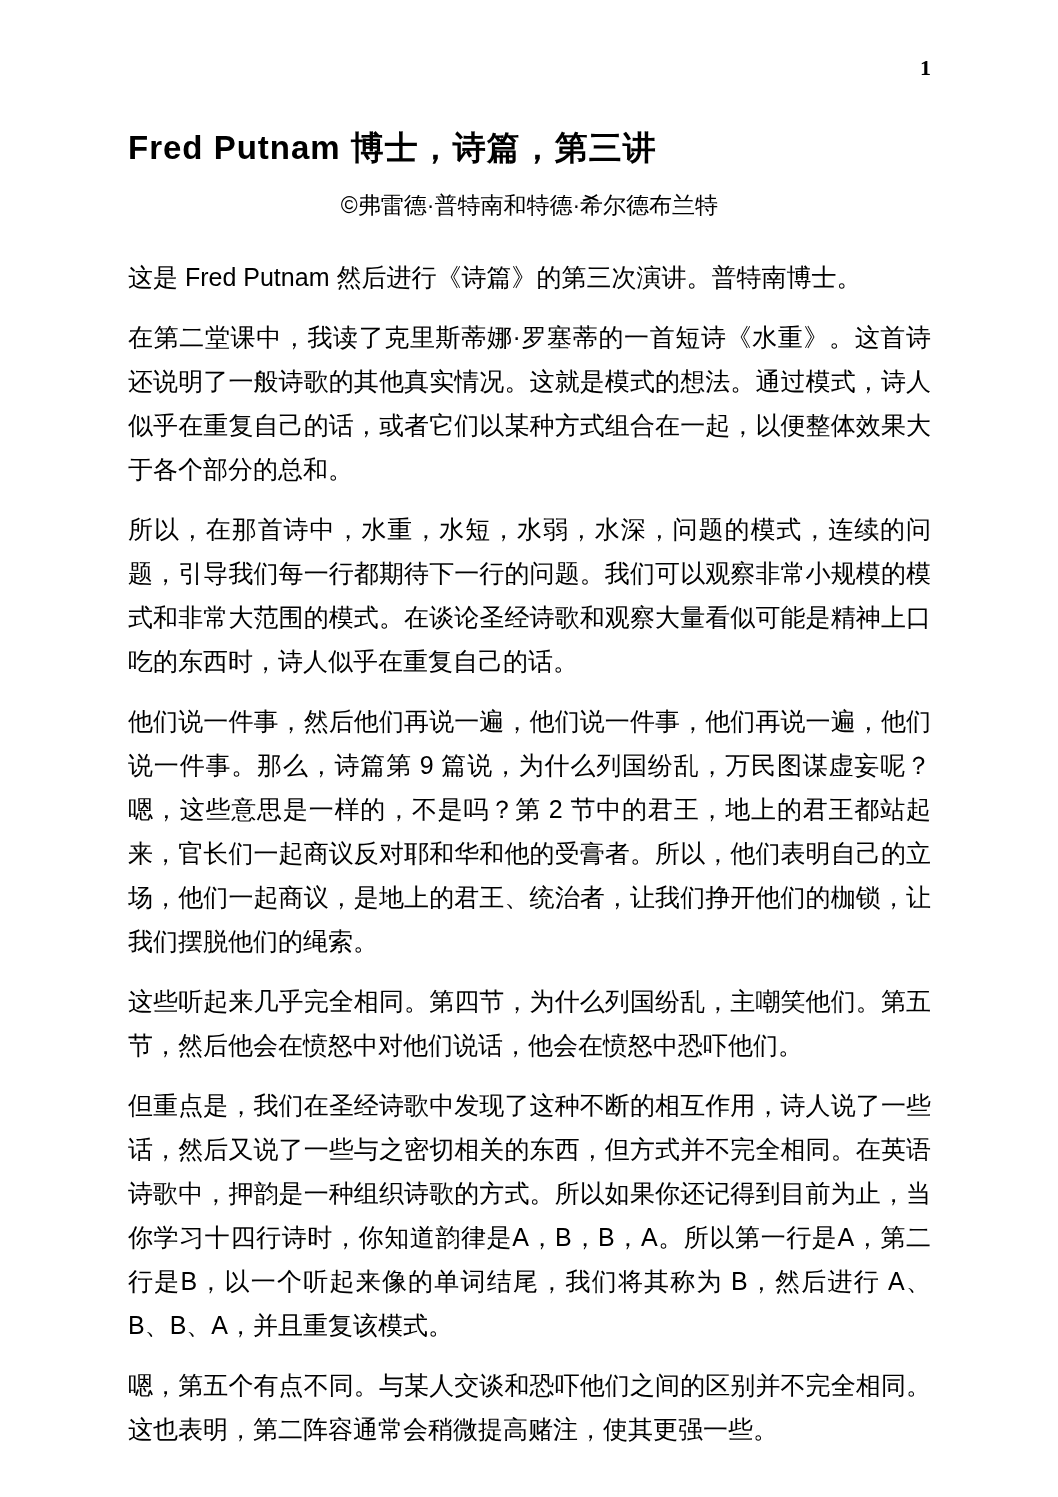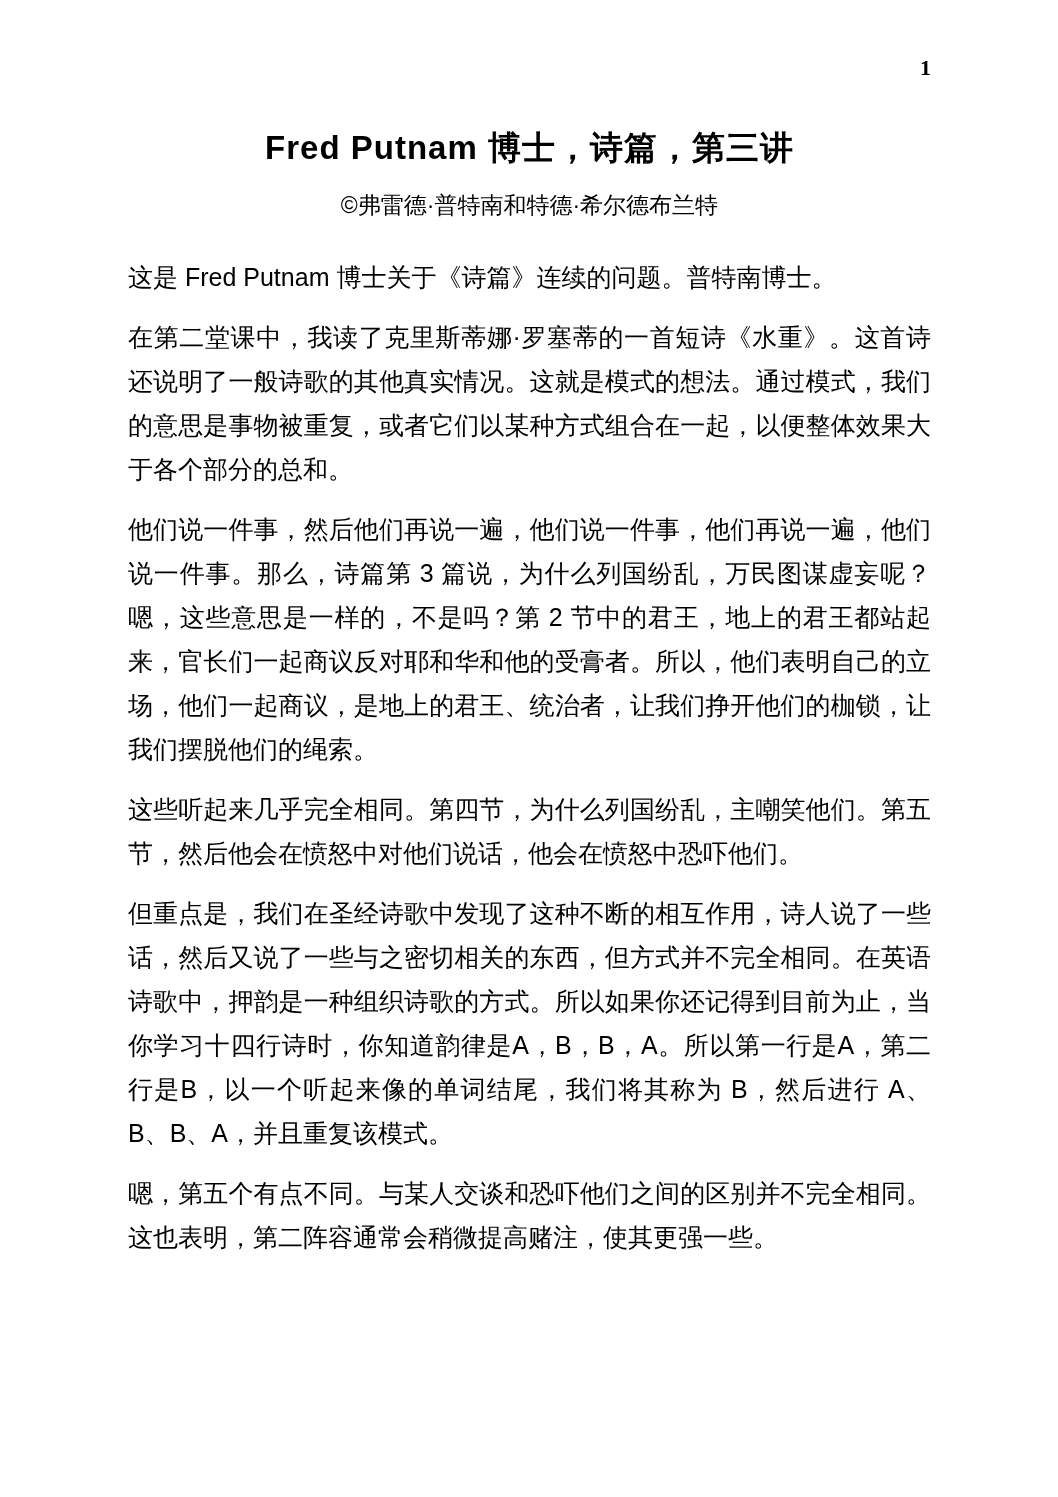--- a/index.html
+++ b/index.html
@@ -21,21 +21,21 @@
   }
   .page-number {
     text-align: right;
     font-family: "Liberation Serif", "DejaVu Serif", serif;
     font-weight: bold;
     font-size: 22px;
     line-height: 22px;
   }
   .doc-title {
     margin: 46px 0 16px 0;
-    text-align: center;
+    text-align: left;
     font-size: 33px;
     font-weight: bold;
     line-height: 45px;
     letter-spacing: 1px;
   }
   .doc-subtitle {
     margin: 20px 0 15px 0;
     text-align: center;
     font-size: 23px;
     line-height: 30px;
@@ -58,20 +58,21 @@
 <body>
 
 <div class="page">
   <div class="page-number">1</div>
 
   <h1 class="doc-title">Fred Putnam 博士，诗篇，第三讲</h1>
 
   <div class="doc-subtitle">©弗雷德·普特南和特德·希尔德布兰特</div>
 
   <div class="doc-body">
-    <p>这是 Fred Putnam 博士关于《诗篇》连续的问题。普特南博士。</p>
-    <p>在第二堂课中，我读了克里斯蒂娜·罗塞蒂的一首短诗《水重》。这首诗还说明了一般诗歌的其他真实情况。这就是模式的想法。通过模式，我们的意思是事物被重复，或者它们以某种方式组合在一起，以便整体效果大于各个部分的总和。</p>
-    <p>他们说一件事，然后他们再说一遍，他们说一件事，他们再说一遍，他们说一件事。那么，诗篇第 3 篇说，为什么列国纷乱，万民图谋虚妄呢？嗯，这些意思是一样的，不是吗？第 2 节中的君王，地上的君王都站起来，官长们一起商议反对耶和华和他的受膏者。所以，他们表明自己的立场，他们一起商议，是地上的君王、统治者，让我们挣开他们的枷锁，让我们摆脱他们的绳索。</p>
+    <p>这是 Fred Putnam 然后进行《诗篇》的第三次演讲。普特南博士。</p>
+    <p>在第二堂课中，我读了克里斯蒂娜·罗塞蒂的一首短诗《水重》。这首诗还说明了一般诗歌的其他真实情况。这就是模式的想法。通过模式，诗人似乎在重复自己的话，或者它们以某种方式组合在一起，以便整体效果大于各个部分的总和。</p>
+    <p>所以，在那首诗中，水重，水短，水弱，水深，问题的模式，连续的问题，引导我们每一行都期待下一行的问题。我们可以观察非常小规模的模式和非常大范围的模式。在谈论圣经诗歌和观察大量看似可能是精神上口吃的东西时，诗人似乎在重复自己的话。</p>
+    <p>他们说一件事，然后他们再说一遍，他们说一件事，他们再说一遍，他们说一件事。那么，诗篇第 9 篇说，为什么列国纷乱，万民图谋虚妄呢？嗯，这些意思是一样的，不是吗？第 2 节中的君王，地上的君王都站起来，官长们一起商议反对耶和华和他的受膏者。所以，他们表明自己的立场，他们一起商议，是地上的君王、统治者，让我们挣开他们的枷锁，让我们摆脱他们的绳索。</p>
     <p>这些听起来几乎完全相同。第四节，为什么列国纷乱，主嘲笑他们。第五节，然后他会在愤怒中对他们说话，他会在愤怒中恐吓他们。</p>
     <p>但重点是，我们在圣经诗歌中发现了这种不断的相互作用，诗人说了一些话，然后又说了一些与之密切相关的东西，但方式并不完全相同。在英语诗歌中，押韵是一种组织诗歌的方式。所以如果你还记得到目前为止，当你学习十四行诗时，你知道韵律是A，B，B，A。所以第一行是A，第二行是B，以一个听起来像的单词结尾，我们将其称为 B，然后进行 A、B、B、A，并且重复该模式。</p>
     <p>嗯，第五个有点不同。与某人交谈和恐吓他们之间的区别并不完全相同。这也表明，第二阵容通常会稍微提高赌注，使其更强一些。</p>
   </div>
 </div>
 
 </body></html>

